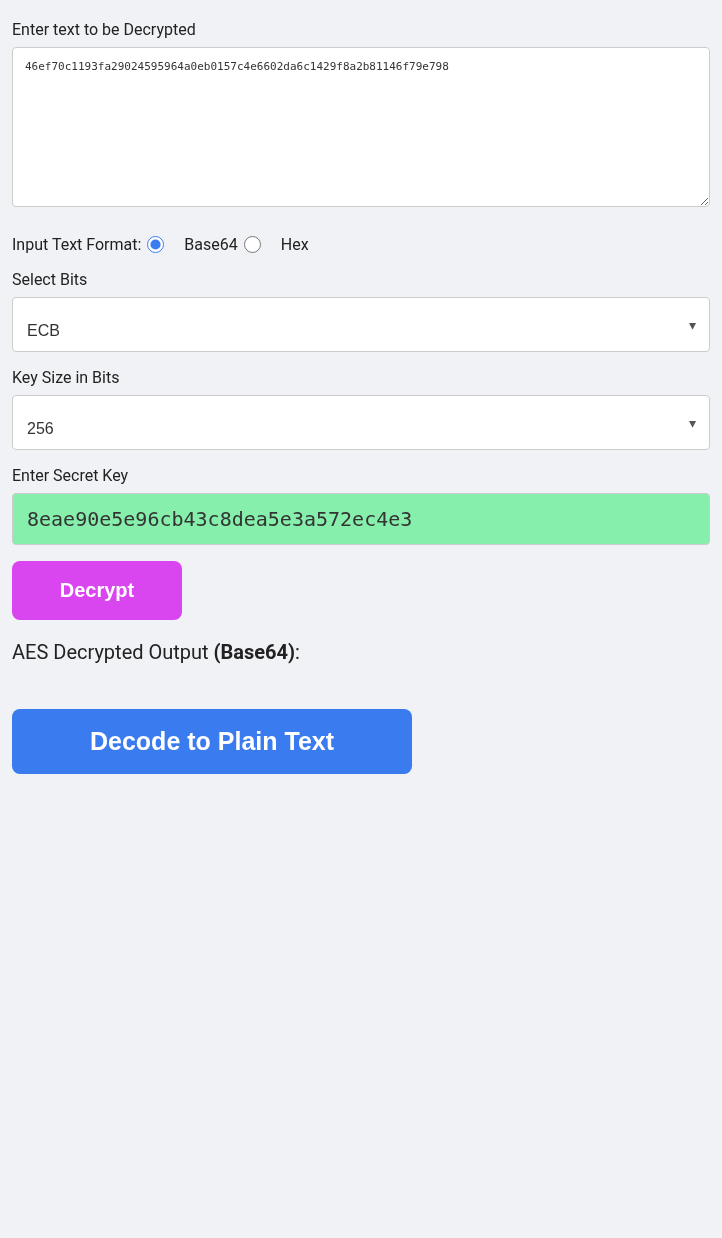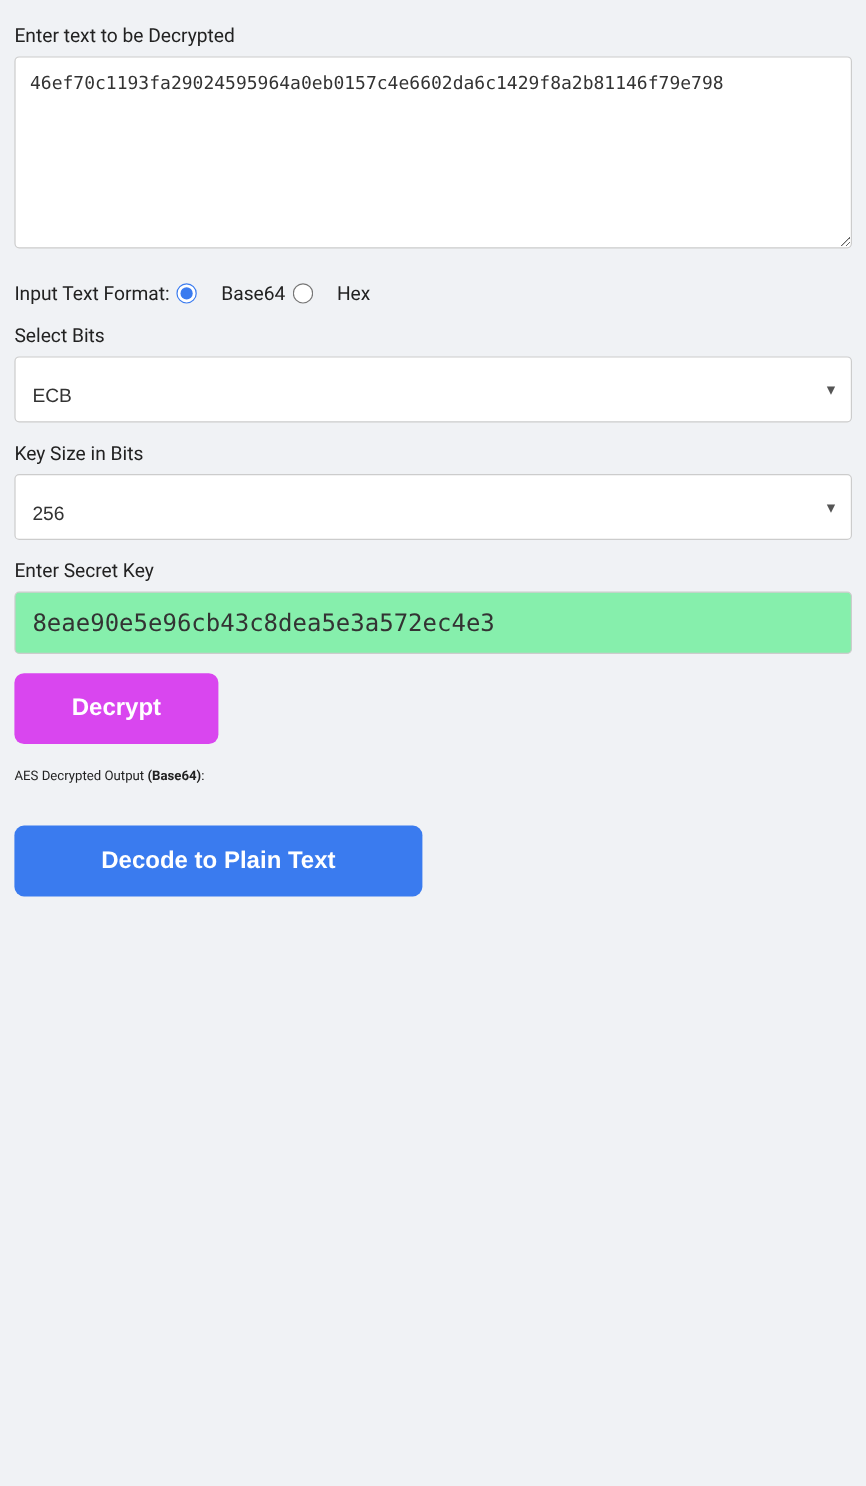--- a/index.html
+++ b/index.html
@@ -27,21 +27,21 @@
       color: #222;
       margin-bottom: 8px;
       font-weight: 400;
     }
 
     textarea {
       width: 100%;
       border: 1px solid #ccc;
       border-radius: 4px;
       padding: 12px;
-      font-size: 15px;
+      font-size: 11px;
       font-family: monospace;
       background: #fff;
       resize: vertical;
       color: #333;
       outline: none;
       min-height: 160px;
     }
 
     .format-row {
       display: flex;
@@ -117,22 +117,23 @@
       border-radius: 8px;
       padding: 18px 36px;
       font-size: 20px;
       font-weight: 600;
       cursor: pointer;
       margin-bottom: 20px;
       min-width: 170px;
     }
 
     .output-label {
-      font-size: 11px;
+      font-size: 20px;
       font-weight: 400;
+      margin-bottom: 10px;
       color: #222;
     }
 
     .output-label strong {
       font-weight: 700;
     }
 
     .output-textarea {
       width: 100%;
       border: 1px solid #ccc;
@@ -143,27 +144,27 @@
       background: #fff;
       color: #333;
       resize: vertical;
       min-height: 180px;
       outline: none;
       line-height: 1.6;
       margin-bottom: 0;
     }
 
     .decode-btn {
-      width: 340px;
+      width: 400px;
       background: #3a7bef;
       color: #fff;
       border: none;
       border-radius: 8px;
       padding: 18px 20px;
-      font-size: 20px;
+      font-size: 25px;
       font-weight: 600;
       cursor: pointer;
       margin-top: 16px;
     }
 
     .spacer {
       height: 8px;
     }
   </style>
 </head>

